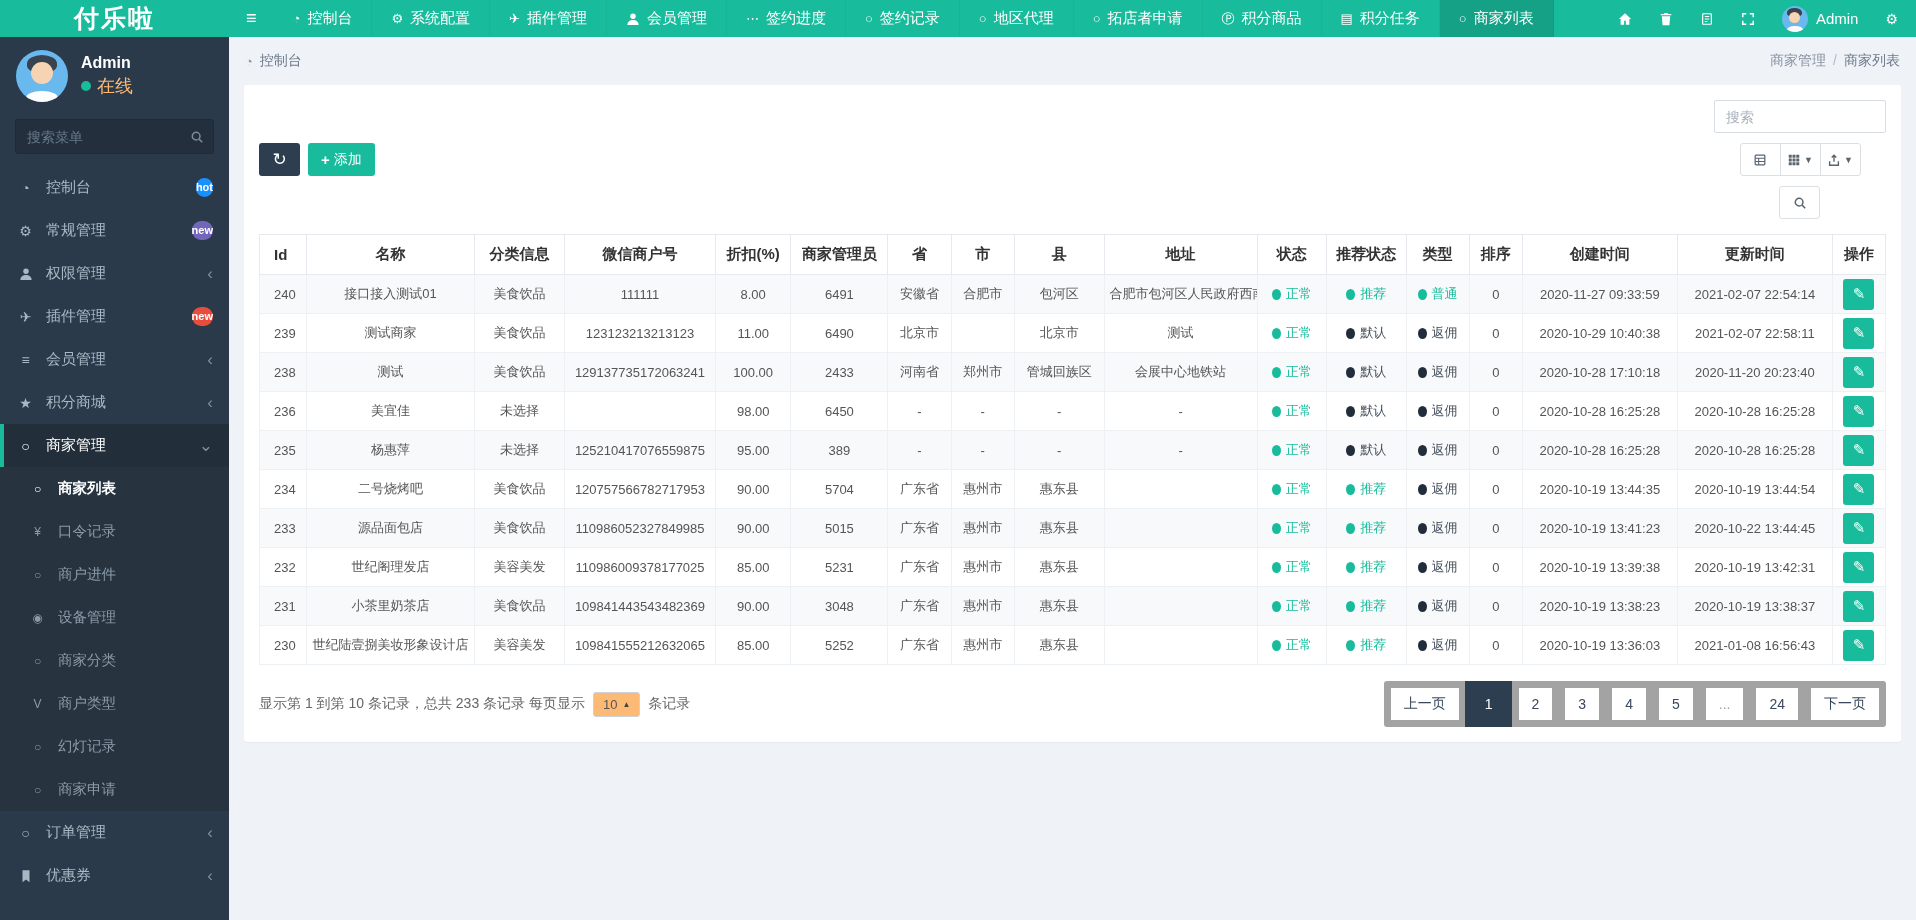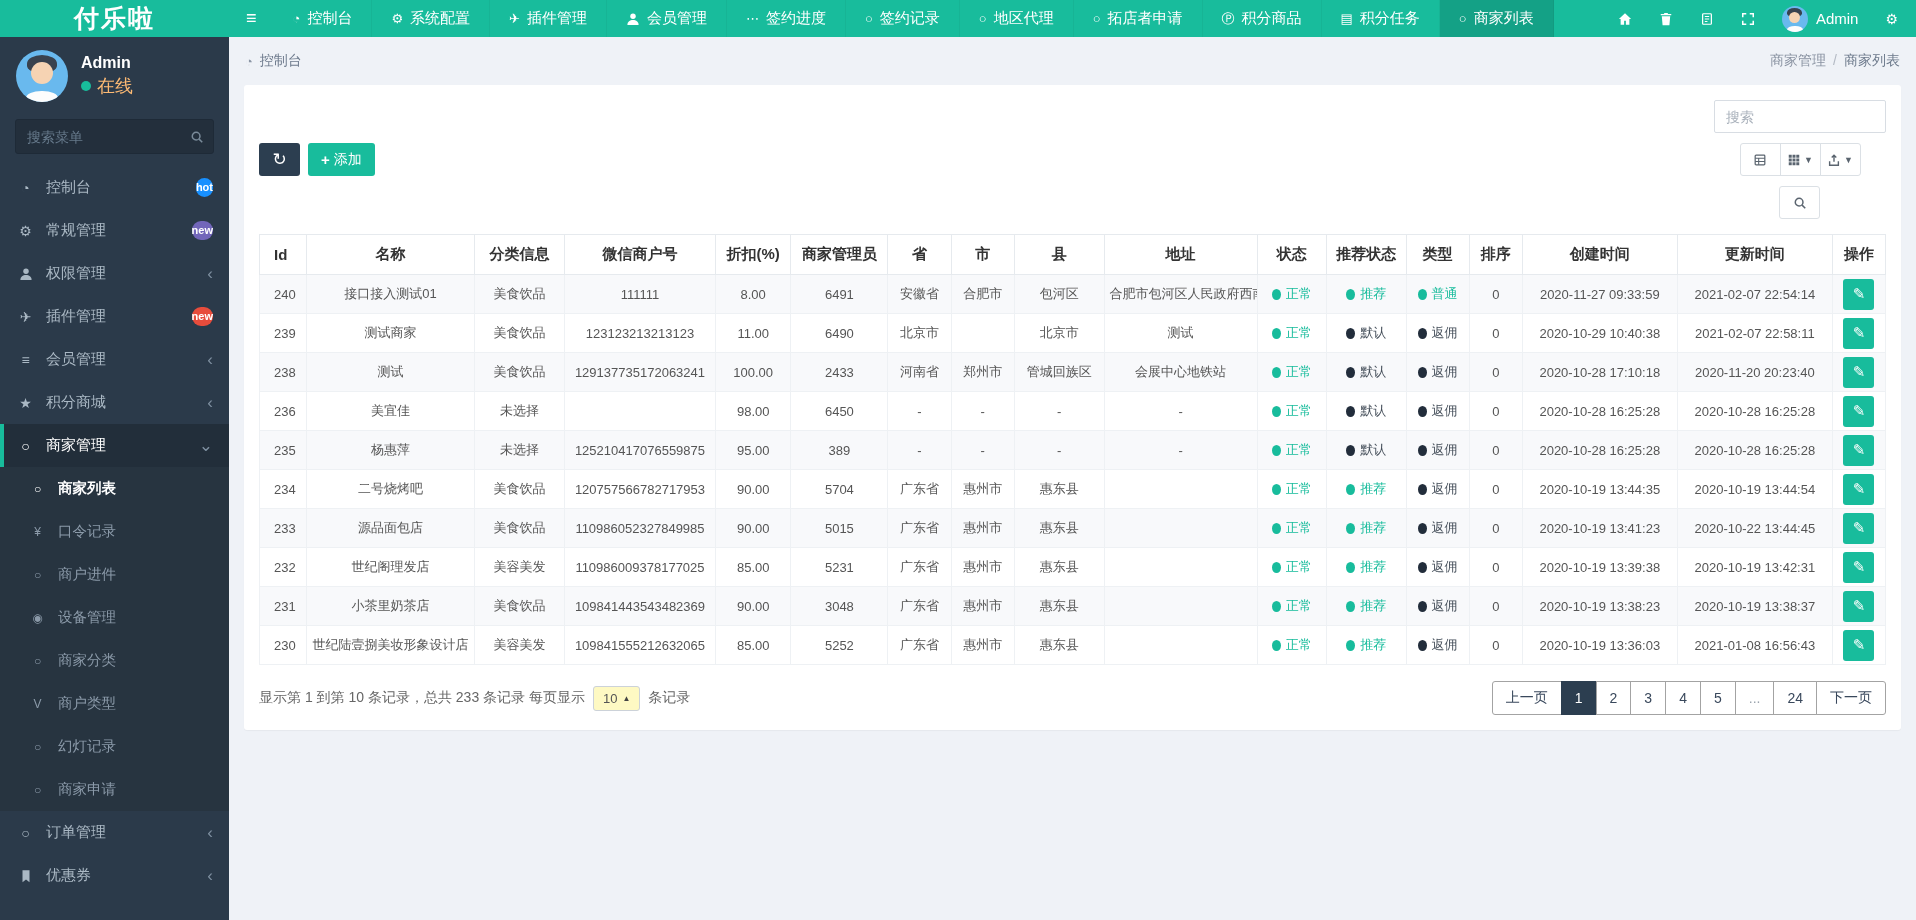--- a/index.html
+++ b/index.html
@@ -75,24 +75,24 @@
   th.col-id, td.col-id{text-align:left;padding-left:14px;}
   .state{display:inline-flex;align-items:center;gap:5px;font-size:13px;}
   .state .dot{display:inline-block;width:9px;height:11px;border-radius:50%;}
   .state.on{color:#18bc9c;}
   .state.on .dot{background:#18bc9c;}
   .state.off{color:#454f5a;}
   .state.off .dot{background:#222d3b;}
   .edit-btn{width:31px;height:31px;background:#18bc9c;border:none;border-radius:3px;color:#fff;font-size:15px;cursor:pointer;}
   
   .pg-row{display:flex;align-items:center;margin-top:16px;color:#666;font-size:14px;}
-  .pp-btn{margin:0 8px;border:1px solid #ccd2d9;border-radius:3px;background:#fef9c3;padding:4px 9px;font-size:13px;color:#555;cursor:pointer;display:inline-flex;align-items:center;gap:5px;font-family:inherit;}
+  .pp-btn{margin:0 8px;border:1px solid #ccd2d9;border-radius:3px;background:#fdba74;padding:4px 9px;font-size:13px;color:#555;cursor:pointer;display:inline-flex;align-items:center;gap:5px;font-family:inherit;}
   .pp-btn .caret{font-size:8px;color:#444;}
   .pager{margin-left:auto;display:flex;}
-  .page-btn{min-width:34px;padding:7px 13px;border:1px solid #a3a3a3;background:#fff;color:#39485c;font-size:14px;cursor:pointer;margin-left:-1px;text-align:left;font-family:inherit;}
+  .page-btn{min-width:34px;padding:7px 13px;border:7px solid #a3a3a3;background:#fff;color:#39485c;font-size:14px;cursor:pointer;margin-left:-1px;text-align:left;font-family:inherit;}
   .pager .page-btn:first-child{border-radius:3px 0 0 3px;margin-left:0;}
   .pager .page-btn:last-child{border-radius:0 3px 3px 0;}
   .page-btn.active{background:#2c3e50;border-color:#2c3e50;color:#fff;}
   .page-btn.muted{color:#9aa3ad;}
   svg{vertical-align:middle;}
 </style>
 </head>
 <body>
 
 <header class="topbar">

